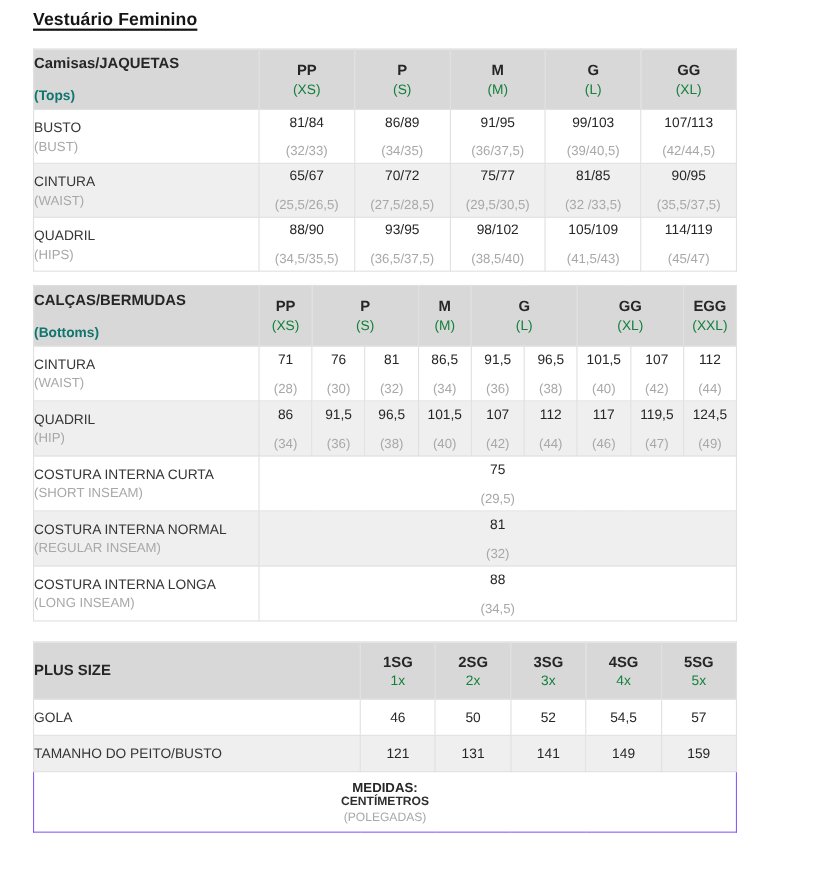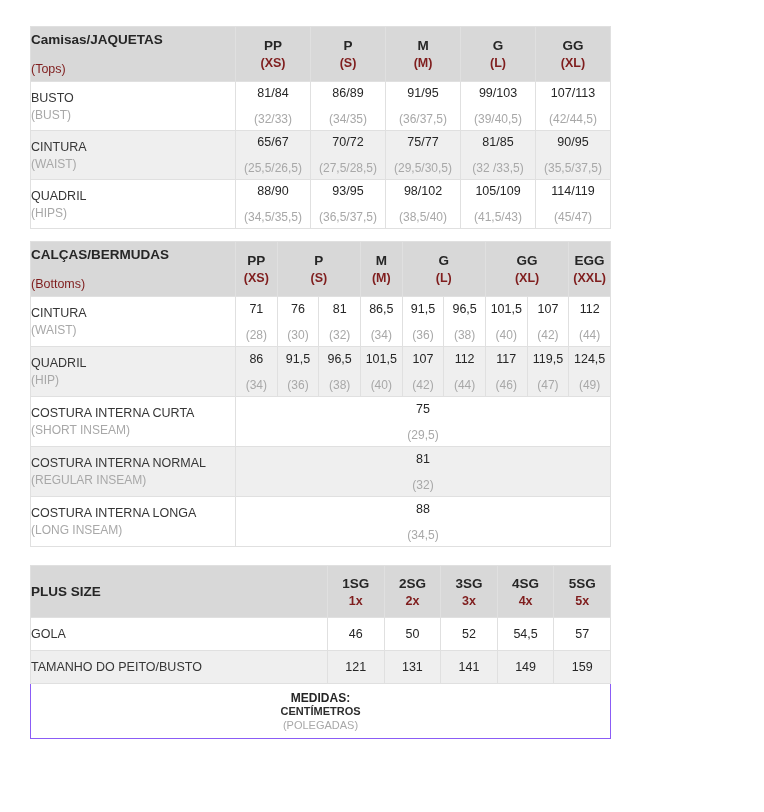--- a/index.html
+++ b/index.html
@@ -20,21 +20,21 @@
     font-weight:700;
     color:#141414;
     text-decoration:underline;
     text-decoration-thickness:2px;
     text-underline-offset:3px;
     letter-spacing:0.1px;
   }
 
   table.tbl {
     border-collapse:collapse;
-    width:581px;
+    width:640px;
     table-layout:fixed;
   }
   .tbl1 { margin-top:16px; }
   .tbl2 { margin-top:12px; }
   .tbl3 { margin-top:18px; }
 
   .tbl td { border:1px solid #e0e0e0; padding:0; vertical-align:middle; }
   .tbl thead td { background:#d8d8d8; }
   .tbl tbody tr:nth-child(even) td { background:#efefef; }
 
@@ -42,39 +42,40 @@
   .tbl1 tbody tr { height:49px; }
   .tbl2 thead tr { height:55px; }
   .tbl2 tbody tr { height:50px; }
   .tbl3 thead tr { height:52px; }
   .tbl3 tbody tr { height:33px; }
   .tbl3 tfoot tr { height:55px; }
   .tbl3 tfoot td { border:1px solid #8b5cf6; background:#fff; }
 
   .title-cell, .label-cell { padding-left:13px; text-align:left; }
   .t-title { font-size:13.5px; font-weight:700; color:#262626; }
-  .t-sub   { font-size:12.5px; font-weight:400; color:#7f1d1d; margin-top:15px; }
+  .t-sub   { font-size:12.5px; font-weight:700; color:#0f766e; margin-top:15px; }
   .c-wrap  { text-align:center; }
   .c-label { font-size:13.5px; font-weight:700; color:#262626; }
-  .c-sub   { font-size:12.5px; font-weight:700; color:#7f1d1d; margin-top:3px;text-align:center; }
+  .c-sub   { font-size:12.5px; font-weight:400; color:#15803d; margin-top:3px;text-align:center; }
   .r-label { font-size:12.5px; color:#363636; }
   .r-sub   { font-size:12px; color:#a8a8a8; margin-top:3px; }
   .v-wrap  { text-align:center; }
   .v { font-size:12.5px; color:#262626; }
   .s { font-size:12px; color:#a8a8a8; margin-top:12px; }
 
   .f-wrap { text-align:center; }
   .f0 { font-size:12px; font-weight:700; color:#262626; }
   .f1 { font-size:11px; font-weight:700; color:#2e2e2e; margin-top:0; }
   .f2 { font-size:11px; color:#a8a8a8; margin-top:2px; }
 </style>
 </head>
 <body>
 
 <div class="page">
+  <h1 class="page-title">Vestuário Feminino</h1>
 
   <table class="tbl tbl1">
       <colgroup>
         <col style="width: 205px;">
         <col>
         <col>
         <col>
         <col>
         <col>
       </colgroup>

